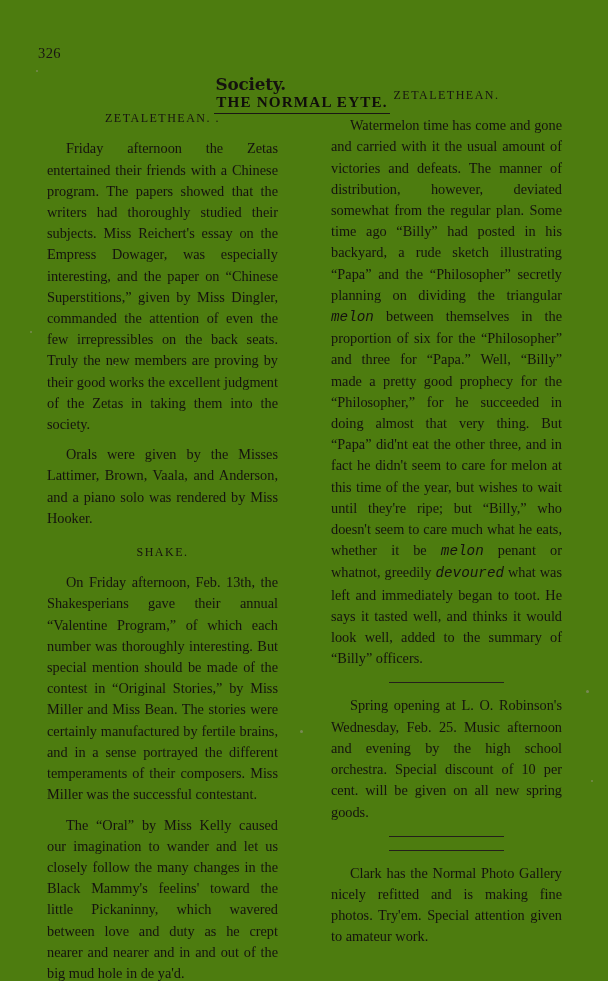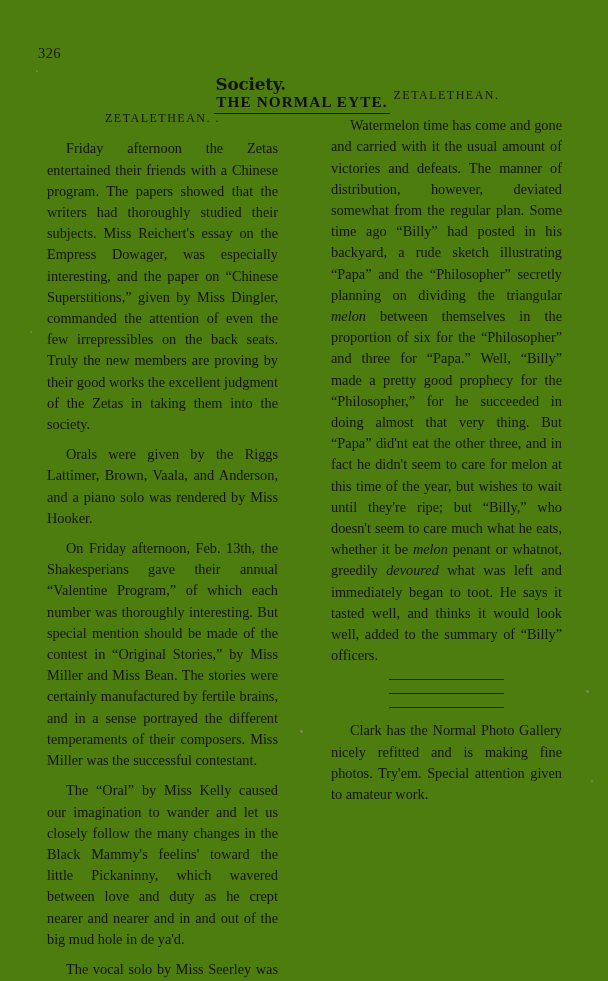--- a/index.html
+++ b/index.html
@@ -98,21 +98,21 @@
     text-indent: 0;
   }
 
   .rule {
     width: 115px;
     height: 0;
     border-top: 1.5px solid #241f1b;
     margin: 13px auto 12px auto;
   }
 
-  em.it { font-style: italic; }
+  em.it { font-style: italic; font-family: Liberation Mono, monospace; }
 
   
   .speck {
     position: absolute;
     background: #9d958c;
     border-radius: 50%;
     opacity: 0.55;
   }
 </style>
 </head>
@@ -127,37 +127,39 @@
 
   <div class="col col-left">
 
     <div class="section-head">
       <span class="blackletter">Society.</span>
     </div>
 
     <div class="sub-head">ZETALETHEAN. .</div>
 
     <p class="para">Friday afternoon the Zetas entertained their friends with a Chinese program. The papers showed that the writers had thoroughly studied their subjects. Miss Reichert's essay on the Empress Dowager, was especially interesting, and the paper on “Chinese Superstitions,” given by Miss Dingler, commanded the attention of even the few irrepressibles on the back seats. Truly the new members are proving by their good works the excellent judgment of the Zetas in taking them into the society.</p>
-    <p class="para">Orals were given by the Riggs Lattimer, Brown, Vaala, and Anderson, and a piano solo was rendered by Miss Hooker.</p>
+    <p class="para">Orals were given by the Misses Lattimer, Brown, Vaala, and Anderson, and a piano solo was rendered by Miss Hooker.</p>
 
+    <div class="sub-head">SHAKE.</div>
 
     <p class="para">On Friday afternoon, Feb. 13th, the Shakesperians gave their annual “Valentine Program,” of which each number was thoroughly interesting. But special mention should be made of the contest in “Original Stories,” by Miss Miller and Miss Bean. The stories were certainly manufactured by fertile brains, and in a sense portrayed the different temperaments of their composers. Miss Miller was the successful contestant.</p>
     <p class="para">The “Oral” by Miss Kelly caused our imagination to wander and let us closely follow the many changes in the Black Mammy's feelins' toward the little Pickaninny, which wavered between love and duty as he crept nearer and nearer and in and out of the big mud hole in de ya'd.</p>
     <p class="para">The vocal solo by Miss Seerley was given in her characteristic style and was very pleasing.</p>
 
   </div>
 
   <div class="col col-right">
 
 
     <div class="sub-head">ZETALETHEAN.</div>
 
     <p class="para"><span>Watermelon time has come and gone and carried with it the usual amount of victories and defeats. The manner of distribution, however, deviated somewhat from the regular plan. Some time ago “Billy” had posted in his backyard, a rude sketch illustrating “Papa” and the “Philosopher” secretly planning on dividing the triangular </span><em class="it">melon</em><span> between themselves in the proportion of six for the “Philosopher” and three for “Papa.” Well, “Billy” made a pretty good prophecy for the “Philosopher,” for he succeeded in doing almost that very thing. But “Papa” did'nt eat the other three, and in fact he didn't seem to care for melon at this time of the year, but wishes to wait until they're ripe; but “Billy,” who doesn't seem to care much what he eats, whether it be </span><em class="it">melon</em><span> penant or whatnot, greedily </span><em class="it">devoured</em><span> what was left and immediately began to toot. He says it tasted well, and thinks it would look well, added to the summary of “Billy” officers.</span></p>
 
     <div class="rule"></div>
+    <p class="para">Spring opening at L. O. Robinson's Wednesday, Feb. 25. Music afternoon and evening by the high school orchestra. Special discount of 10 per cent. will be given on all new spring goods.</p>
 
     <div class="rule"></div>
 
     <div class="rule"></div>
     <p class="para">Clark has the Normal Photo Gallery nicely refitted and is making fine photos. Try'em. Special attention given to amateur work.</p>
 
   </div>
 
   <span class="speck" style="left:36px;  top:70px;  width:2px; height:2px;"></span>
   <span class="speck" style="left:30px;  top:331px; width:2px; height:2px;"></span>

